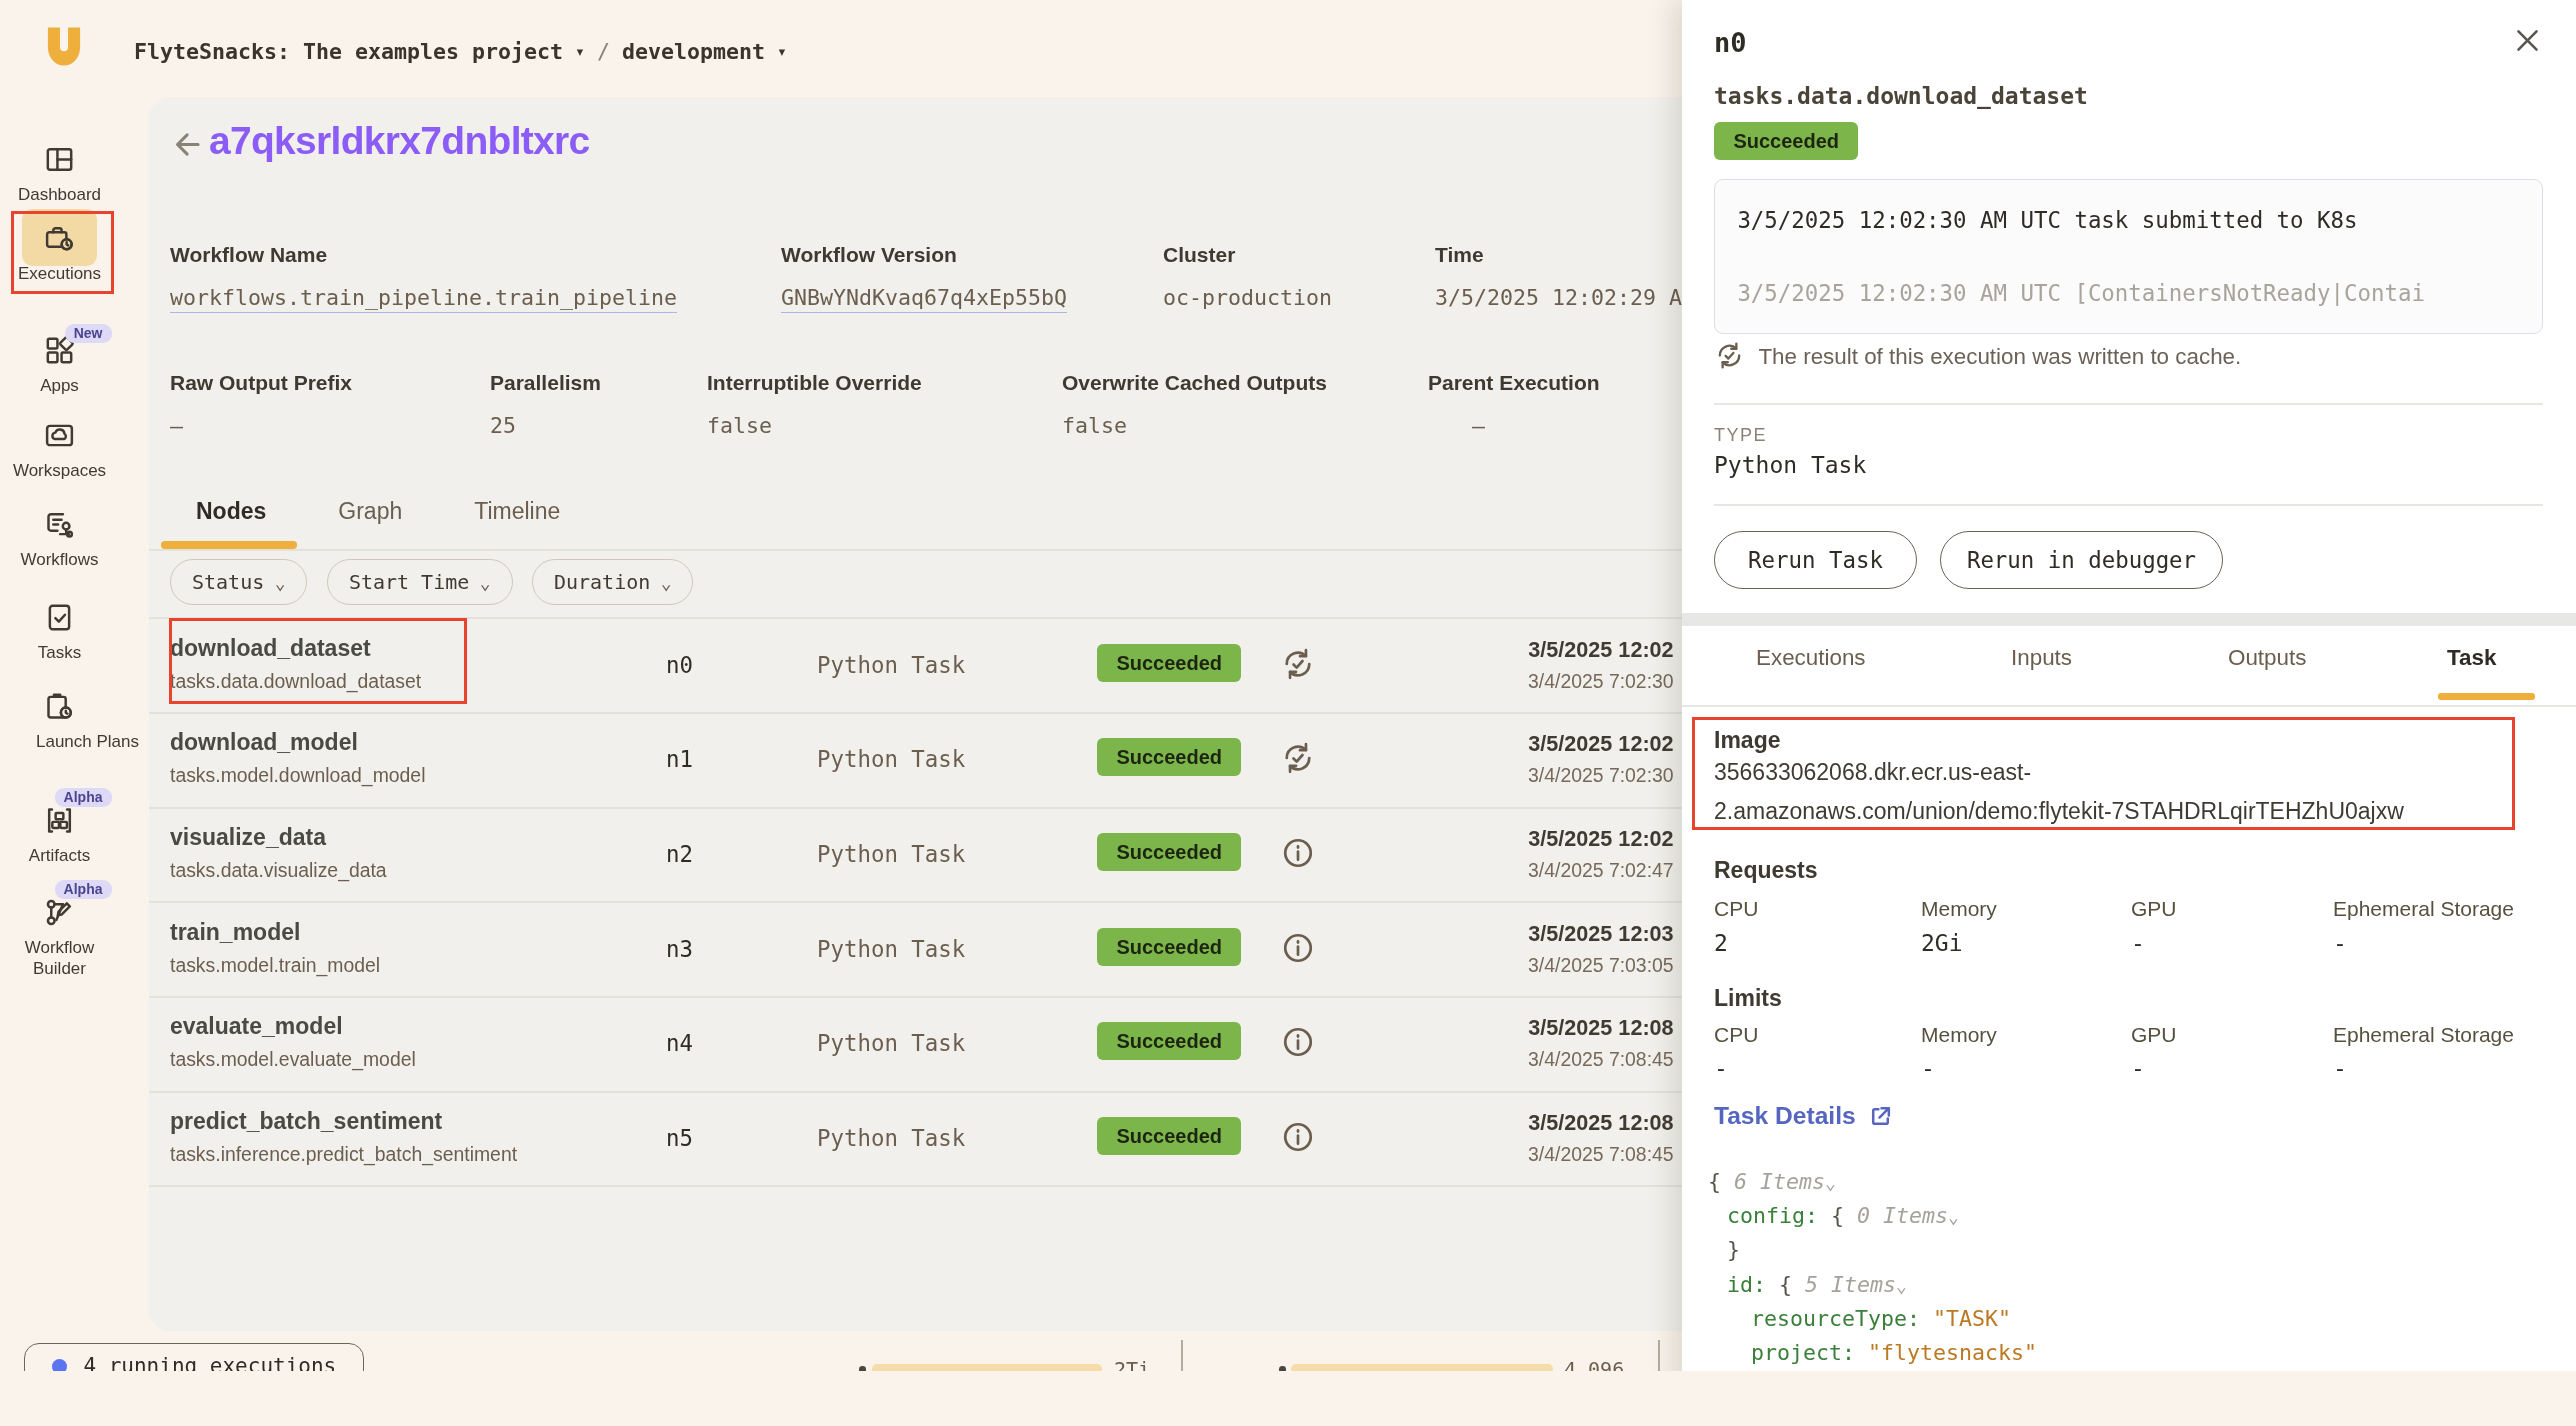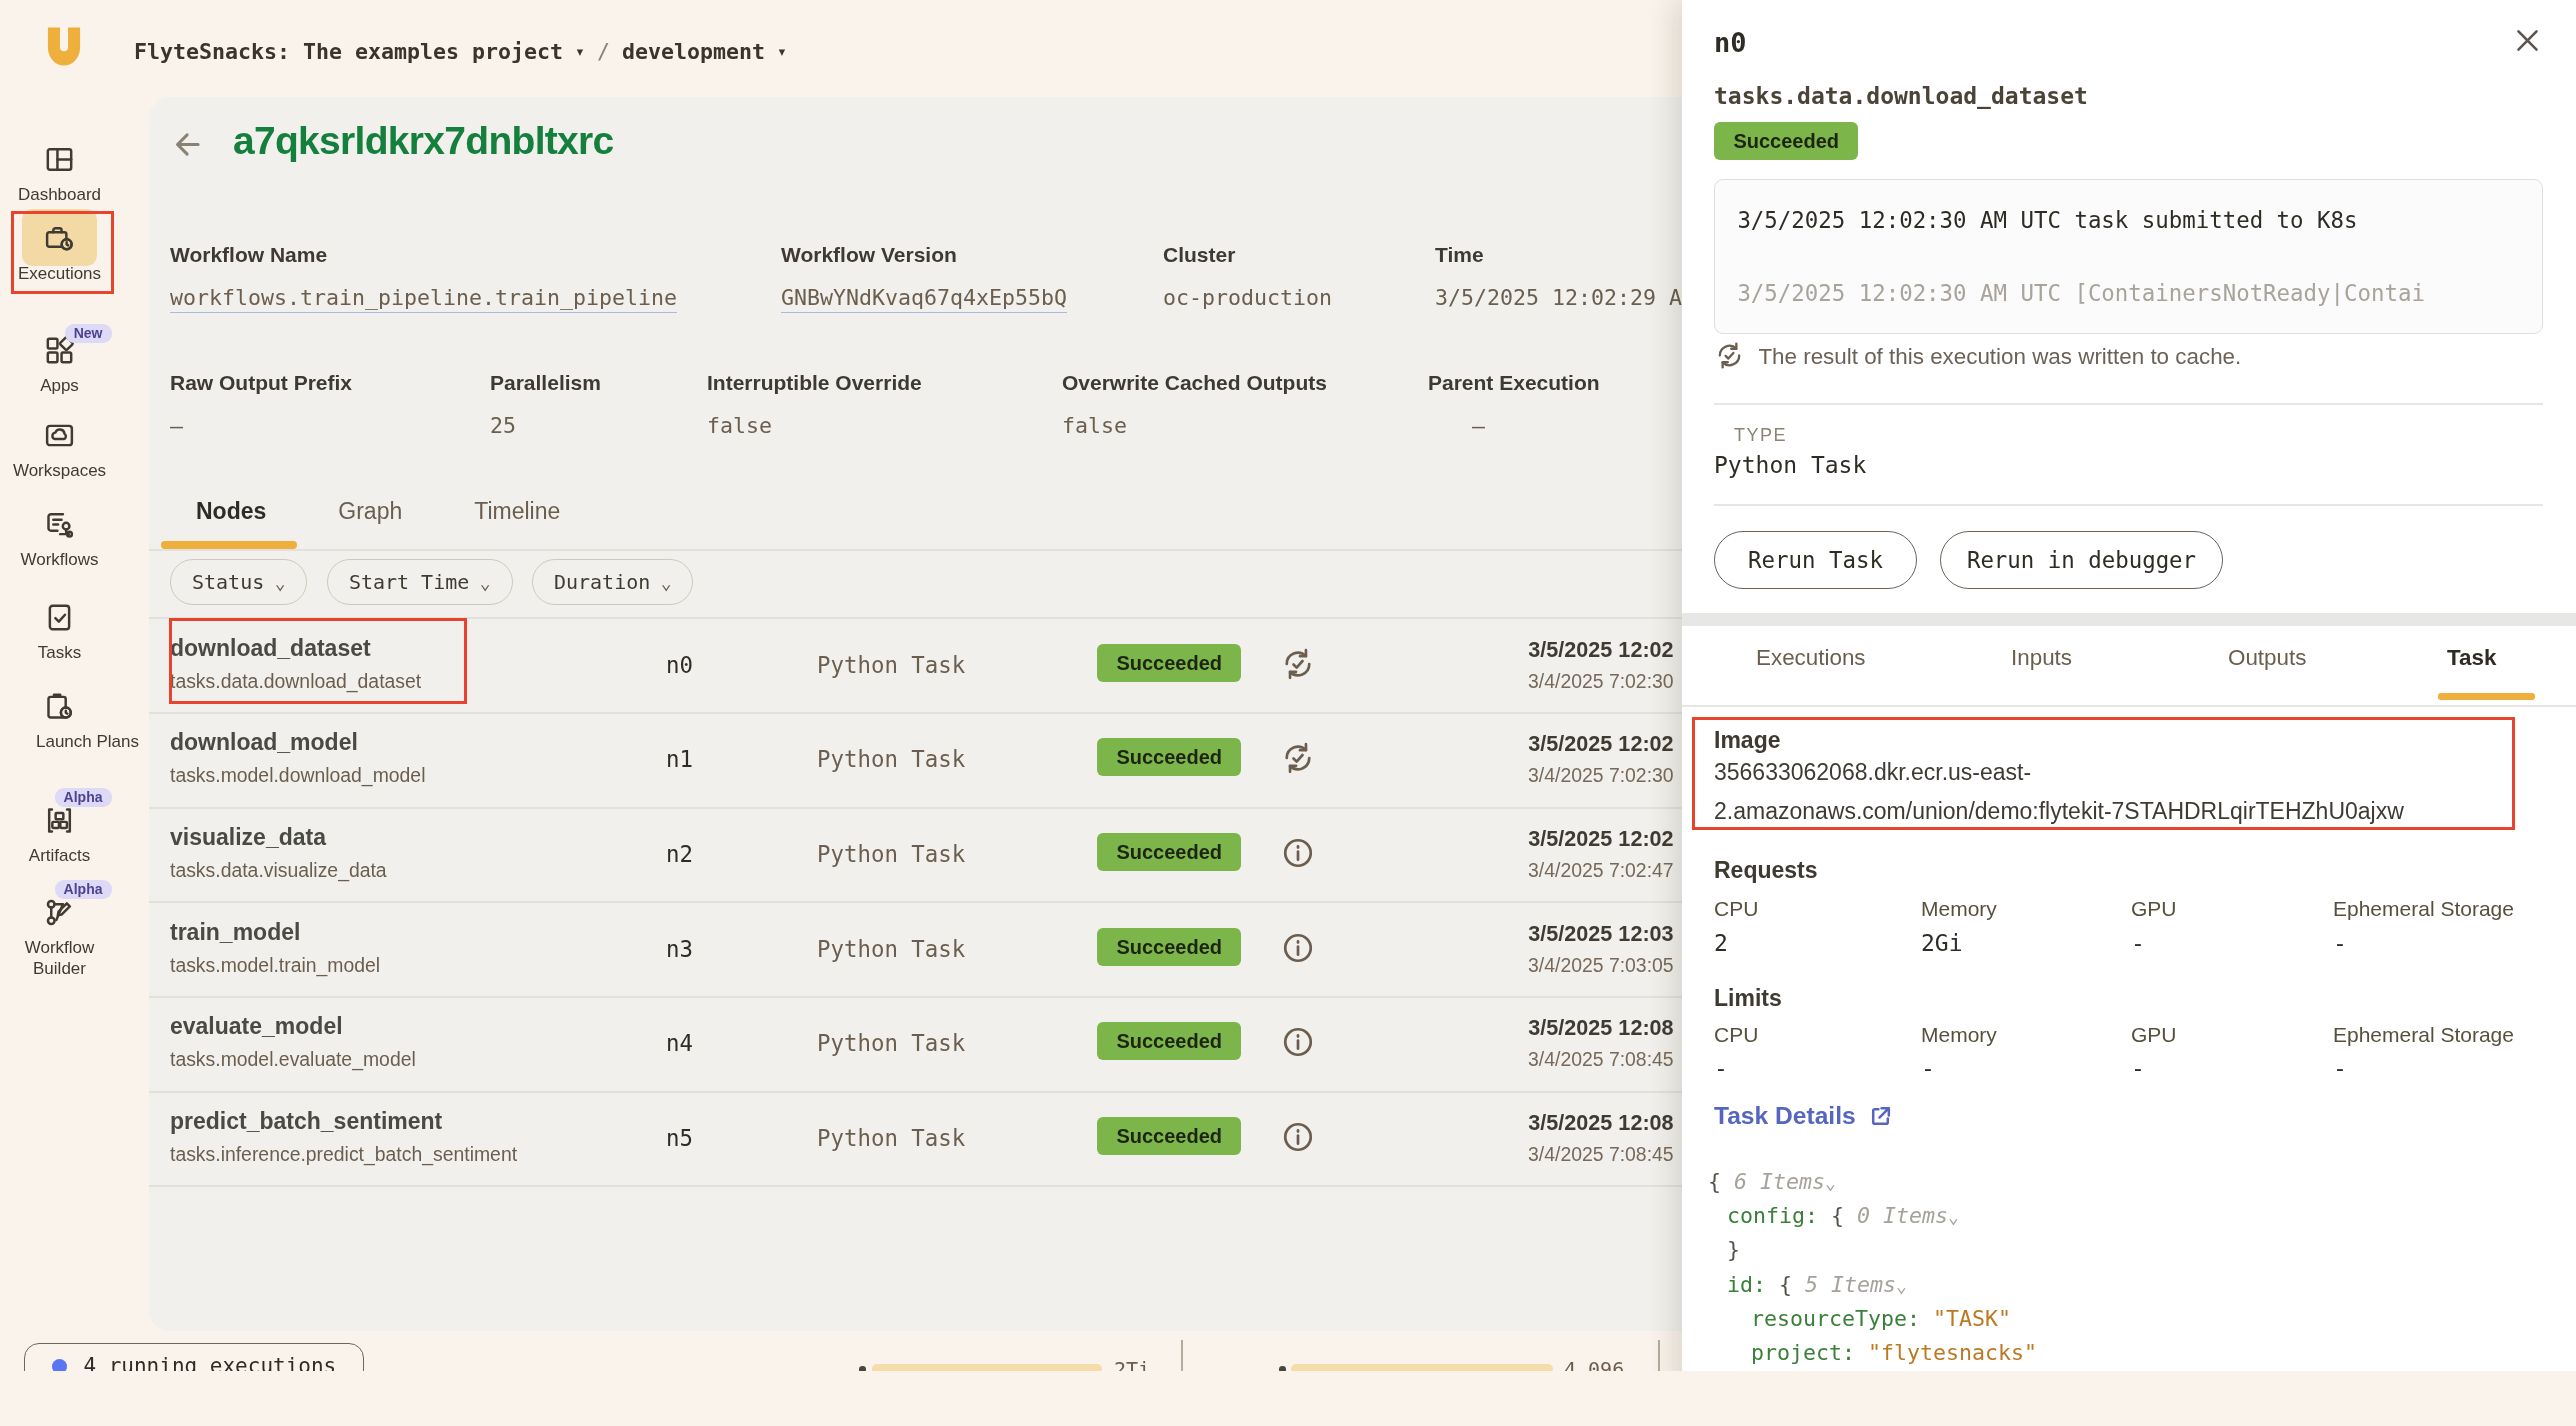--- a/index.html
+++ b/index.html
@@ -27,22 +27,22 @@
     font-size:14px; font-weight:bold; padding:1.5px 9px; border-radius:9px; }
   .exec-highlight { position:absolute; left:22.4px; top:112px; width:75px; height:57px;
     background:#F3D9A4; border-radius:10.4px; }
 
   
   .card { position:absolute; left:149px; top:97px; width:2427px; height:1234px;
     background:#F1F0EC; border-radius:21px; }
   .back-btn { position:absolute; left:23px; top:31px; width:33px; height:33px; }
   .back-btn svg { width:33px; height:33px; stroke:#8A8274; stroke-width:2.2; fill:none;
     stroke-linecap:round; stroke-linejoin:round; }
-  .exec-title { position:absolute; left:84px; top:22.4px; font-size:39px; font-weight:600;
-    letter-spacing:-0.7px; color:#15803d; }
+  .exec-title { position:absolute; left:60px; top:22.4px; font-size:39px; font-weight:600;
+    letter-spacing:-0.7px; color:#8b5cf6; }
   .meta-label { position:absolute; font-size:21px; font-weight:600; color:#3E3A32; }
   .meta-value { position:absolute; font-family:"DejaVu Sans Mono", monospace; font-size:21.6px;
     color:#6B5E4F; white-space:nowrap; }
   .meta-link { border-bottom:1.5px solid #AEB8E6; padding-bottom:2.2px; cursor:pointer; }
 
   .main-tabs { position:absolute; left:47px; top:401px; display:flex; gap:72px; font-size:23px; }
   .main-tab { color:#6B5E4F; cursor:pointer; }
   .main-tab.active { color:#2F2B25; font-weight:600; }
   .tab-underline { position:absolute; left:12px; top:444px; width:136px; height:7.5px;
     background:#EFAF3C; border-radius:3.7px; }
@@ -99,21 +99,21 @@
     border:1.5px solid #DDDDE6; border-radius:9px; background:#FBFBFB; overflow:hidden; }
   .log-line1 { position:absolute; left:22.4px; top:27px; font-family:"DejaVu Sans Mono", monospace;
     font-size:22.4px; color:#2F2B25; white-space:nowrap; }
   .log-line2 { position:absolute; left:22.4px; top:100px; font-family:"DejaVu Sans Mono", monospace;
     font-size:22.4px; color:#A8A39B; white-space:nowrap; }
   .cache-row { position:absolute; left:32px; top:340px; display:flex; align-items:center; gap:13.4px; }
   .cache-row svg { width:31px; height:31px; stroke:#6B5E4F; stroke-width:1.8; fill:none;
     stroke-linecap:round; stroke-linejoin:round; }
   .cache-text { font-size:22.4px; color:#6B6157; }
   .p-hline { position:absolute; left:32px; width:829px; height:1.5px; background:#E7E6E2; }
-  .type-label { position:absolute; left:32px; top:425px; font-size:18px; letter-spacing:1.5px; color:#8A8274;margin-left:20px; }
+  .type-label { position:absolute; left:32px; top:425px; font-size:18px; letter-spacing:1.5px; color:#8A8274; }
   .type-value { position:absolute; left:32px; top:452px; font-family:"DejaVu Sans Mono", monospace;
     font-size:23px; color:#2F2B25; }
   .panel-btn { position:absolute; top:531px; height:58px; border:1.9px solid #6B6157; border-radius:30px;
     background:transparent; font-family:"DejaVu Sans Mono", monospace; font-size:22.4px; color:#2F2B25;
     display:flex; align-items:center; justify-content:center; cursor:pointer; }
   .gray-band { position:absolute; left:0; top:613px; width:894px; height:13.4px; background:#E7E7E5; }
   .panel-tabs { position:absolute; left:0; top:645px; width:894px; }
   .panel-tab { position:absolute; top:0; font-size:22.4px; color:#6B5E4F; cursor:pointer; }
   .panel-tab.active { color:#2F2B25; font-weight:600; }
   .panel-tab-underline { position:absolute; left:756px; top:693px; width:97px; height:6.7px;

